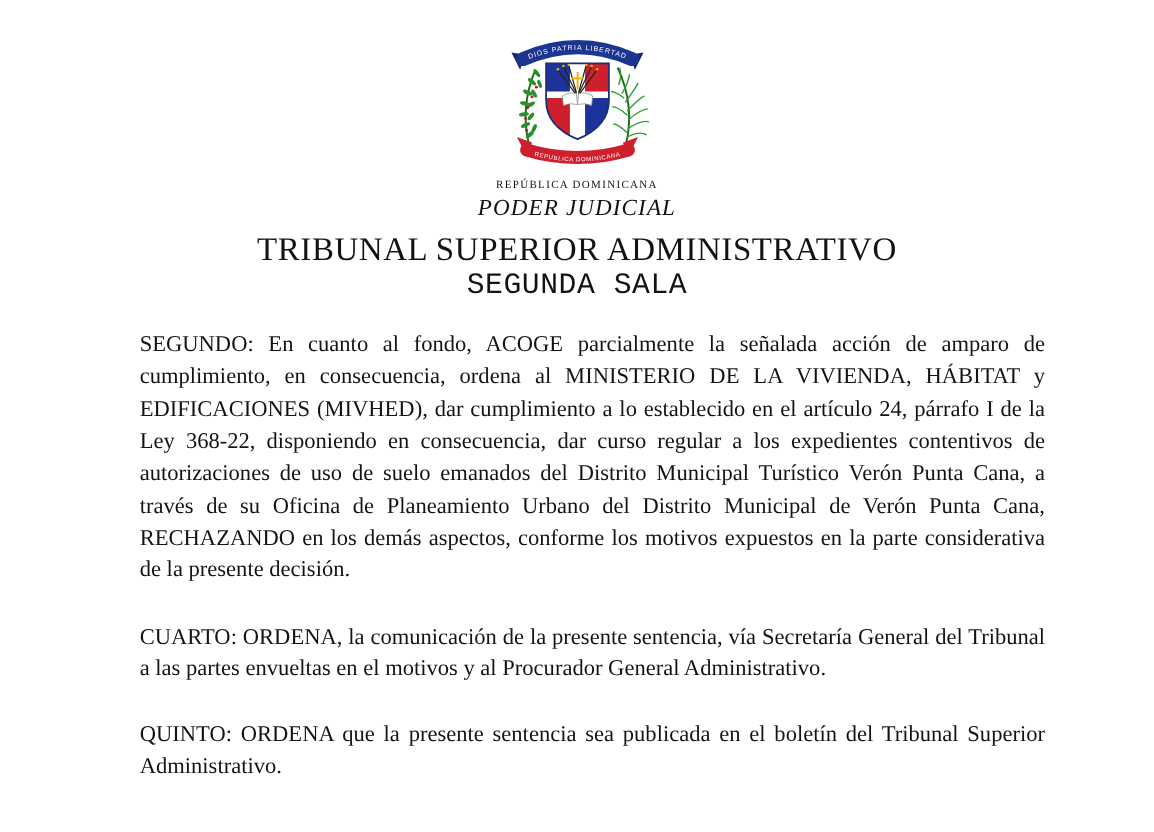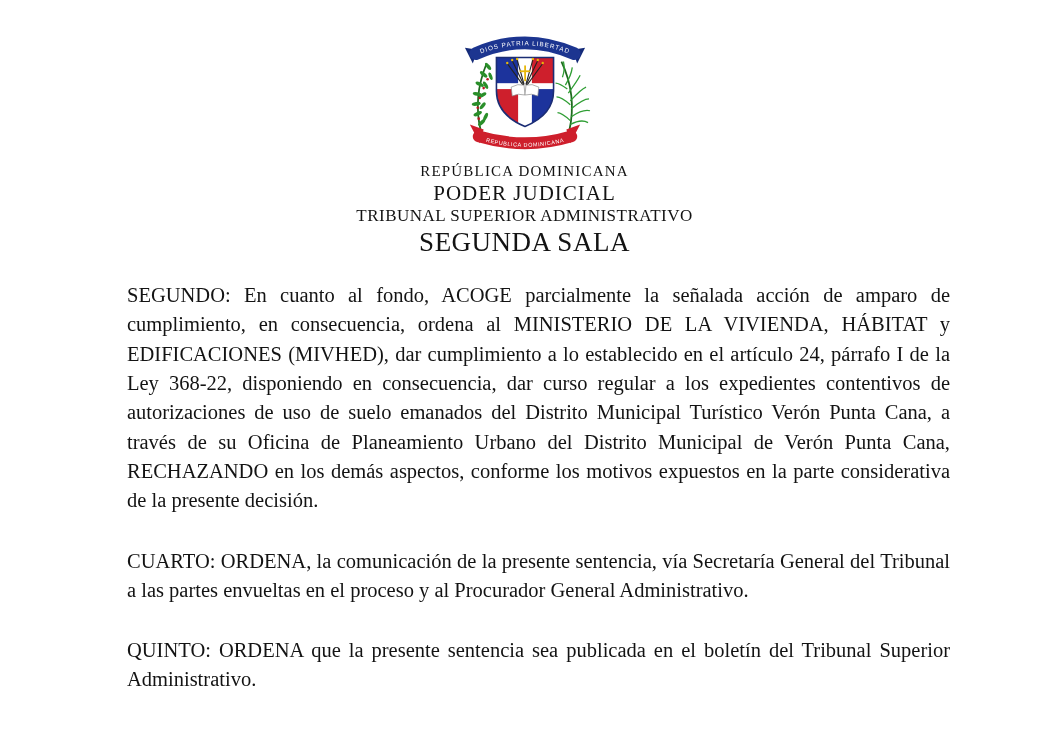--- a/index.html
+++ b/index.html
@@ -25,38 +25,40 @@
     line-height: 1;
   }
   .seal-wrap {
     height: 130px;
   }
   .seal-svg {
     width: 150px;
     height: 130px;
   }
   .country {
-    font-size: 15px;
+    font-size: 10px;
     letter-spacing: 1.2px;
     margin-top: 4px;
   }
   .branch {
     font-size: 21px;
     letter-spacing: 1px;
     margin-top: 4px;
+    font-style: italic;
   }
   .court {
-    font-size: 17px;
+    font-size: 30px;
     letter-spacing: 0.5px;
-    margin-top: 3px;
+    margin-top: 13px;
   }
   .chamber {
     font-size: 27px;
     letter-spacing: 0.5px;
     margin-top: 5px;
+    font-family: Liberation Mono, monospace;
   }
   .doc-body {
     margin: 25px 99px 0 115px;
     font-size: 20.5px;
     line-height: 1.43;
     text-align: justify;
   }
   .doc-body p {
     margin: 0 0 31px 12px;
   }
@@ -178,17 +180,17 @@
     </div>
 
     <div class="country">REPÚBLICA DOMINICANA</div>
     <div class="branch">PODER JUDICIAL</div>
     <div class="court">TRIBUNAL SUPERIOR ADMINISTRATIVO</div>
     <div class="chamber">SEGUNDA SALA</div>
   </header>
 
   <main class="doc-body">
     <p>SEGUNDO: En cuanto al fondo, ACOGE parcialmente la señalada acción de amparo de cumplimiento, en consecuencia, ordena al MINISTERIO DE LA VIVIENDA, HÁBITAT y EDIFICACIONES (MIVHED),  dar cumplimiento a lo establecido en el artículo 24, párrafo I de la Ley 368-22, disponiendo en consecuencia, dar curso regular a los expedientes contentivos de autorizaciones de uso de suelo emanados del Distrito Municipal Turístico Verón Punta Cana, a través de su Oficina de Planeamiento Urbano del Distrito Municipal de Verón Punta Cana, RECHAZANDO en los demás aspectos, conforme los motivos expuestos en la parte considerativa de la presente decisión.</p>
-    <p>CUARTO: ORDENA, la comunicación de la presente sentencia, vía Secretaría General del Tribunal a las partes envueltas en el proceso y al Procurador General Administrativo.</p>
+    <p>CUARTO: ORDENA, la comunicación de la presente sentencia, vía Secretaría General del Tribunal a las partes envueltas en el motivos y al Procurador General Administrativo.</p>
     <p>QUINTO: ORDENA que la presente sentencia sea publicada en el boletín del Tribunal Superior Administrativo.</p>
   </main>
 
 </div>
 
 </body></html>

